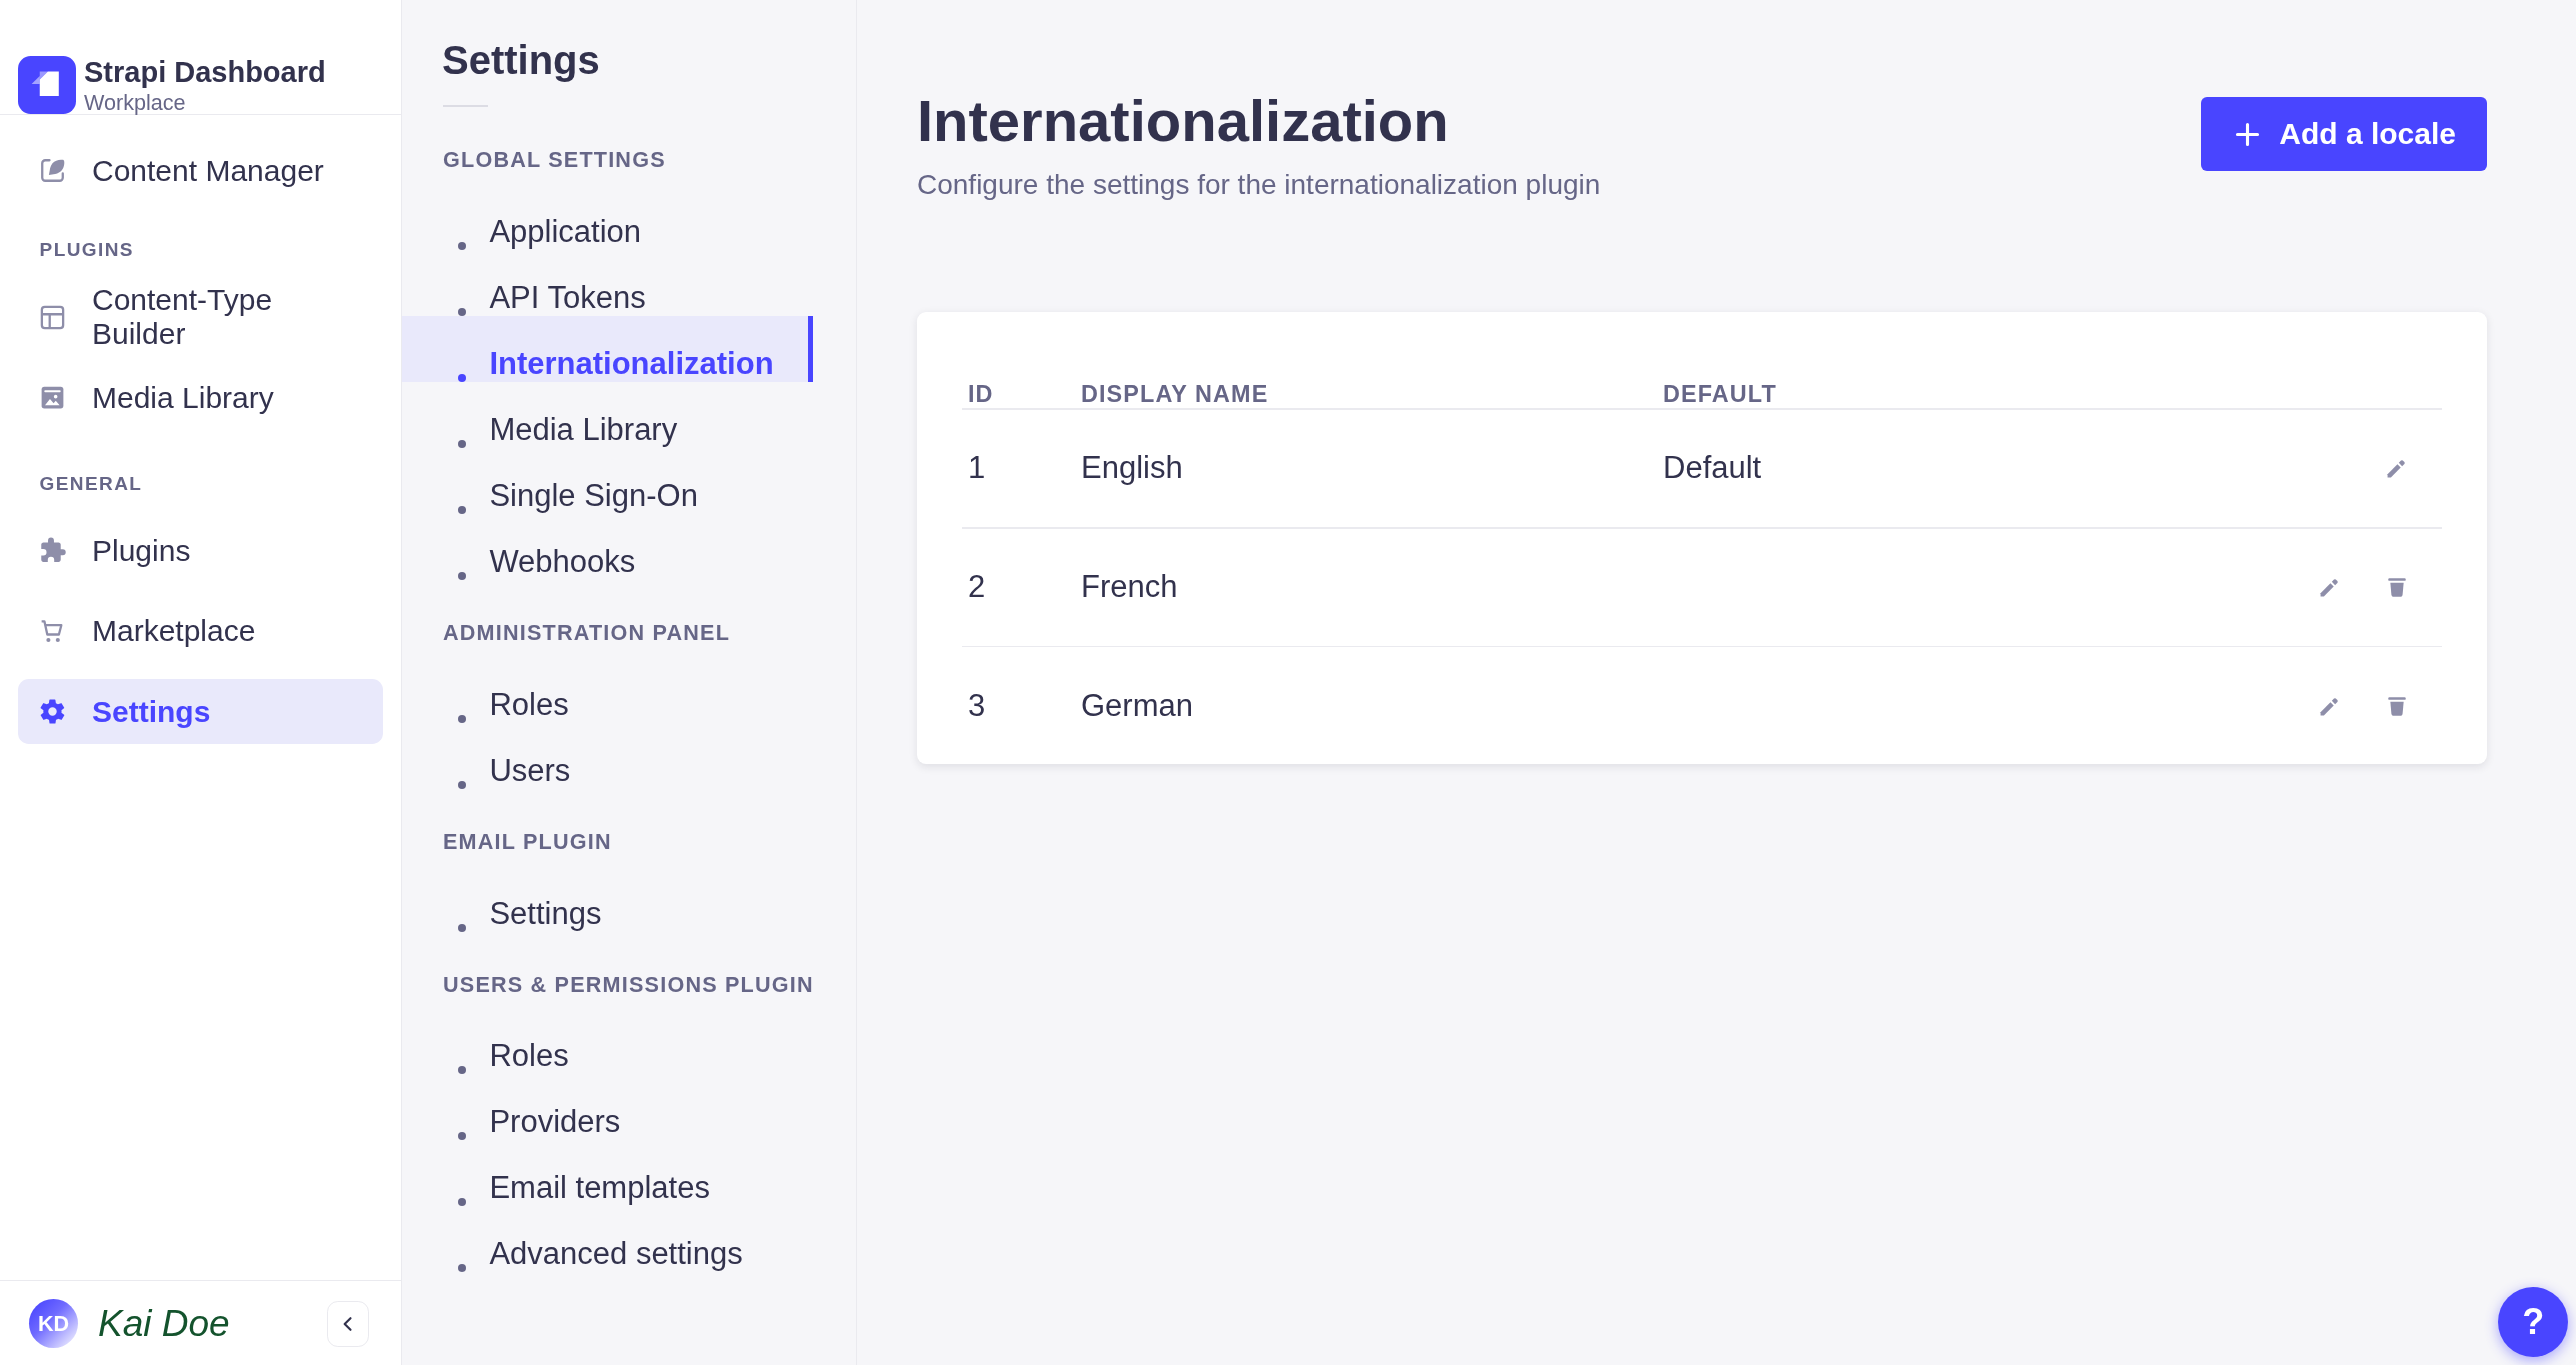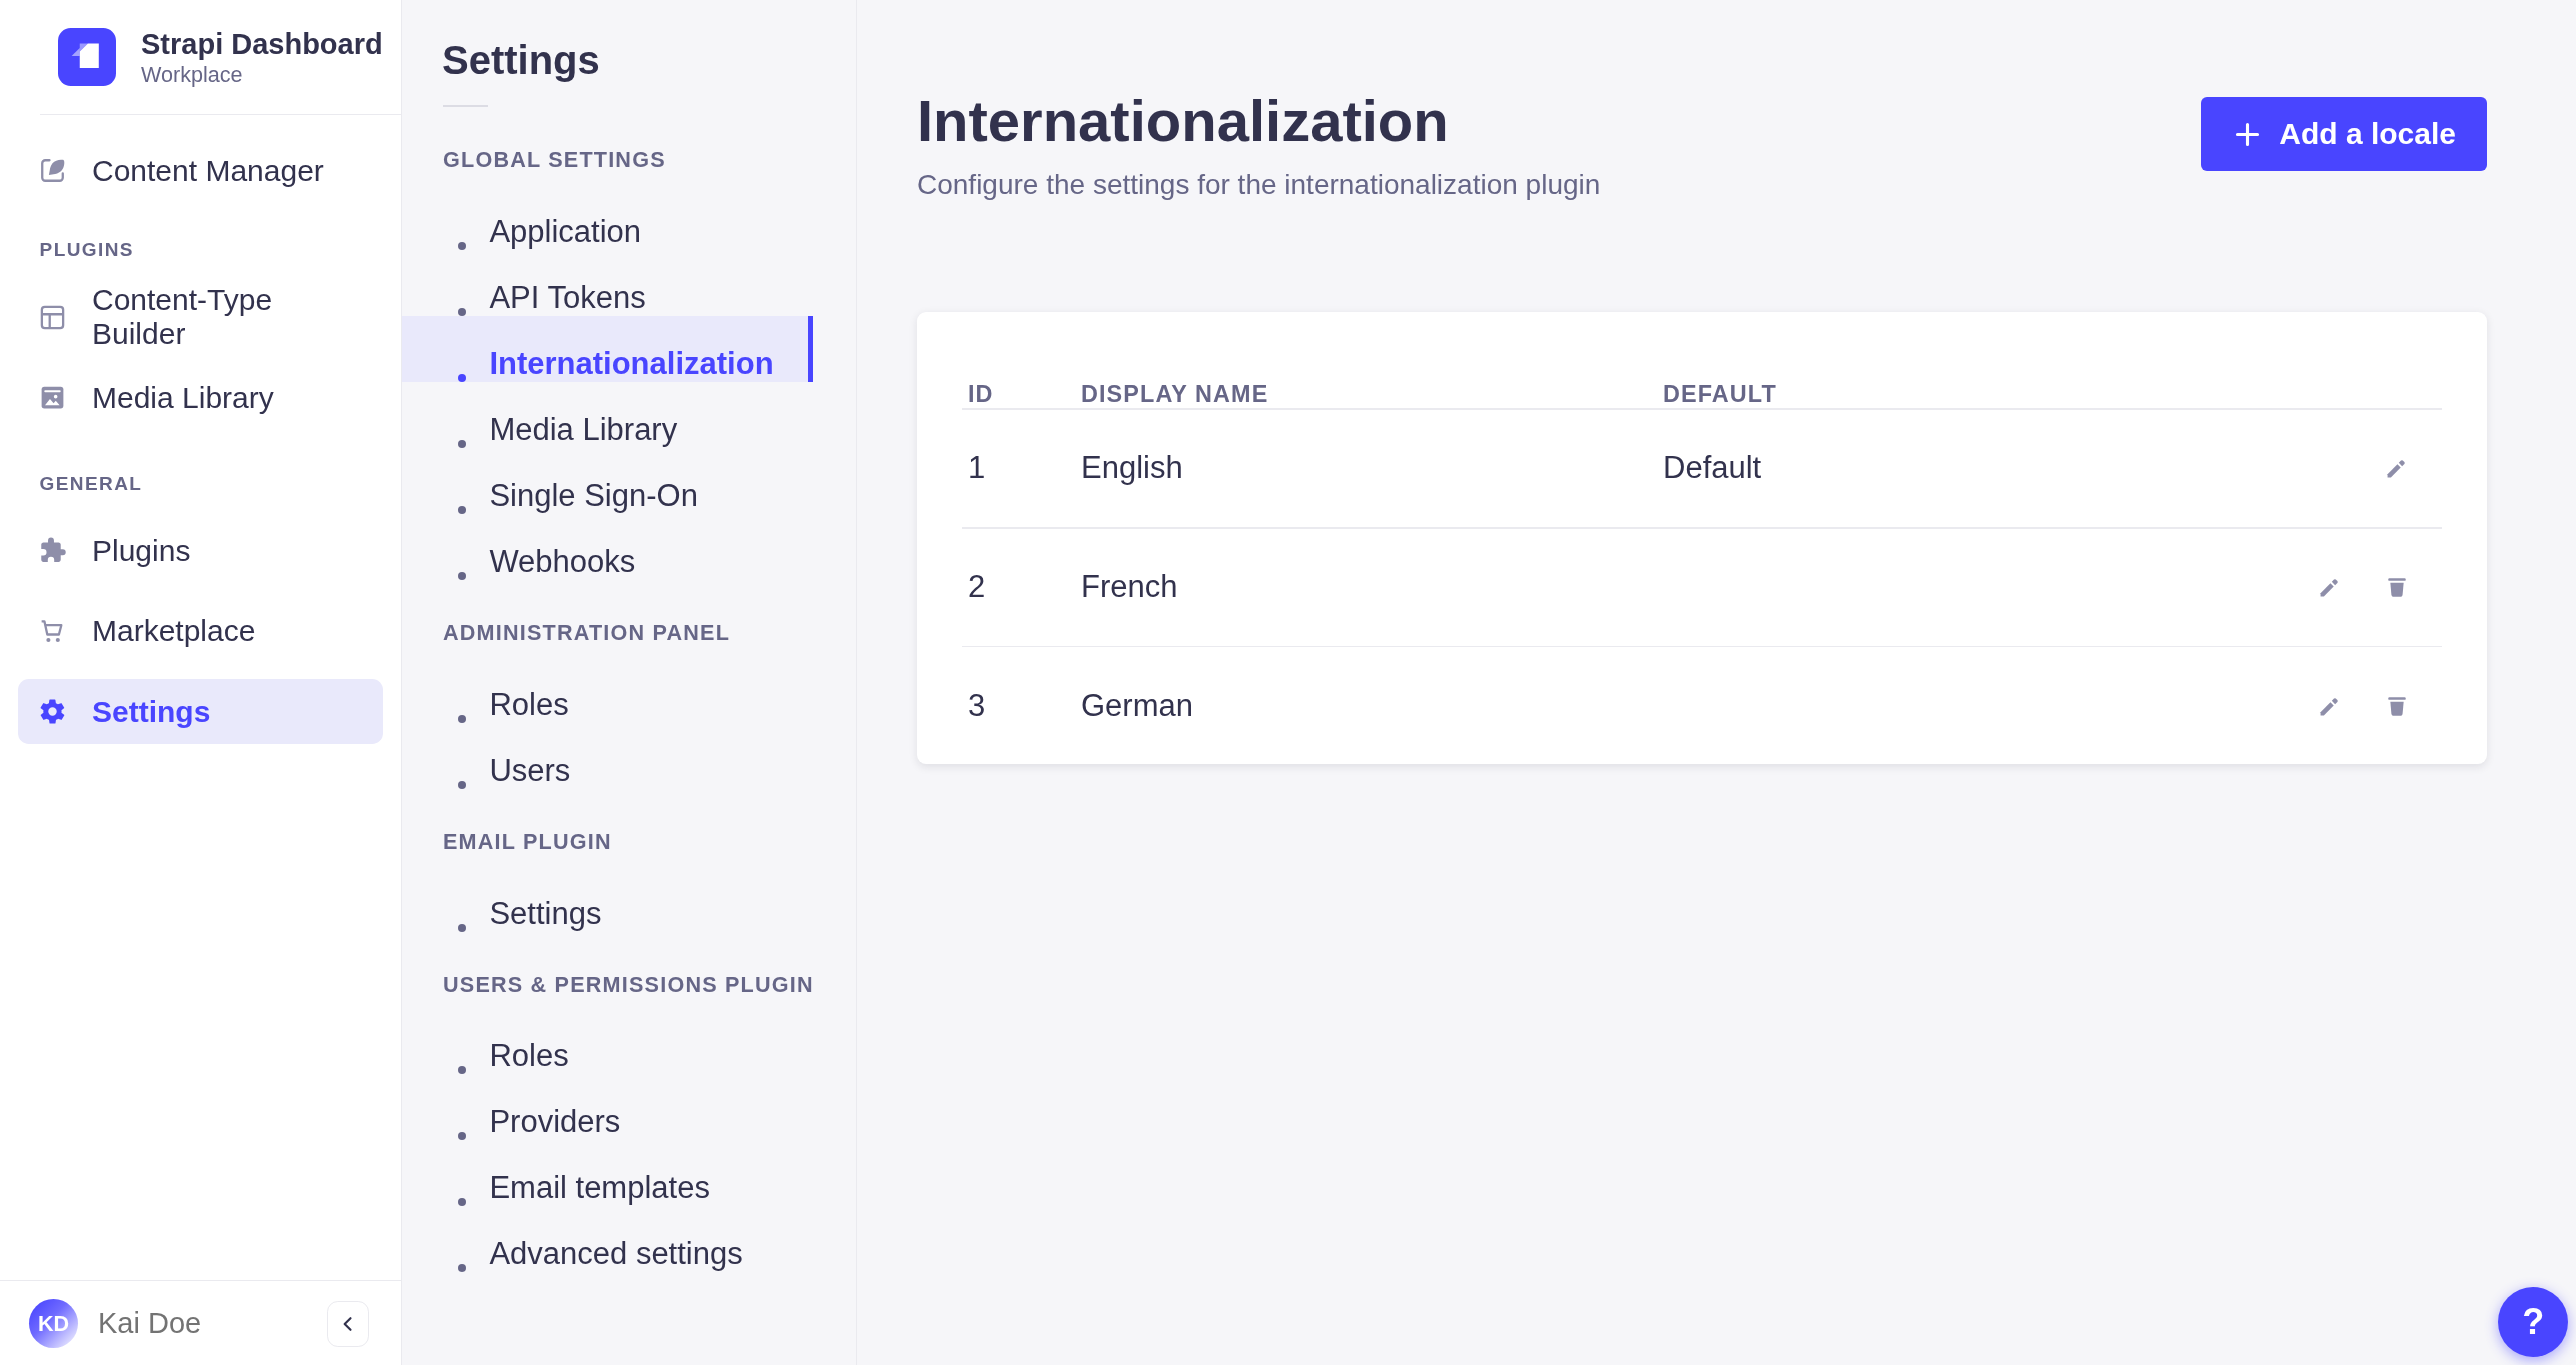--- a/index.html
+++ b/index.html
@@ -14,21 +14,21 @@
 
   
   .sidebar {
     width:402px; flex:0 0 402px; background:#ffffff;
     border-right:1.8px solid #eaeaef;
     display:flex; flex-direction:column;
   }
   .sidebar-header {
     height:115px; flex:0 0 115px;
     border-bottom:1.8px solid #eaeaef;
-    display:flex; align-items:center; gap:25px; padding:0 18px;margin-left:40px;
+    display:flex; align-items:flex-end; gap:8px; padding:0 18px;
   }
   .logo { width:58px; height:58px; flex:0 0 58px; }
   .app-titles { display:flex; flex-direction:column; gap:4.5px; }
   .app-title { font-size:29px; font-weight:700; color:#32324d; line-height:1.05; }
   .app-subtitle { font-size:21.6px; color:#666687; line-height:1; }
 
   .sidebar-nav { flex:1 1 auto; padding:23.4px 18px 0 18px; overflow:hidden; }
   .side-section-label {
     font-size:19px; font-weight:700; letter-spacing:1.4px; color:#666687;
     padding-left:21.6px; margin:36px 0 23.4px 0;
@@ -48,21 +48,21 @@
     height:86px; flex:0 0 86px;
     border-top:1.8px solid #eaeaef;
     display:flex; align-items:center; gap:20px; padding:0 32px 0 29px;
   }
   .avatar {
     width:49px; height:49px; border-radius:50%;
     background:linear-gradient(135deg,#4945ff 8%,#6f6aff 42%,#c9c7ff 78%,#ffffff 100%);
     color:#ffffff; font-weight:700; font-size:21.6px;
     display:flex; align-items:center; justify-content:center;
   }
-  .user-name { font-size:29px; color:#737373; }
+  .user-name { font-size:37px; color:#14532d;font-style:italic; }
   .collapse-btn {
     margin-left:auto; width:42px; height:46px;
     background:#ffffff; border:1.8px solid #eaeaef; border-radius:10.8px;
     display:flex; align-items:center; justify-content:center;
     color:#32324d; cursor:pointer;
   }
   .collapse-btn svg { width:20px; height:20px; }
 
   
   .subnav {

